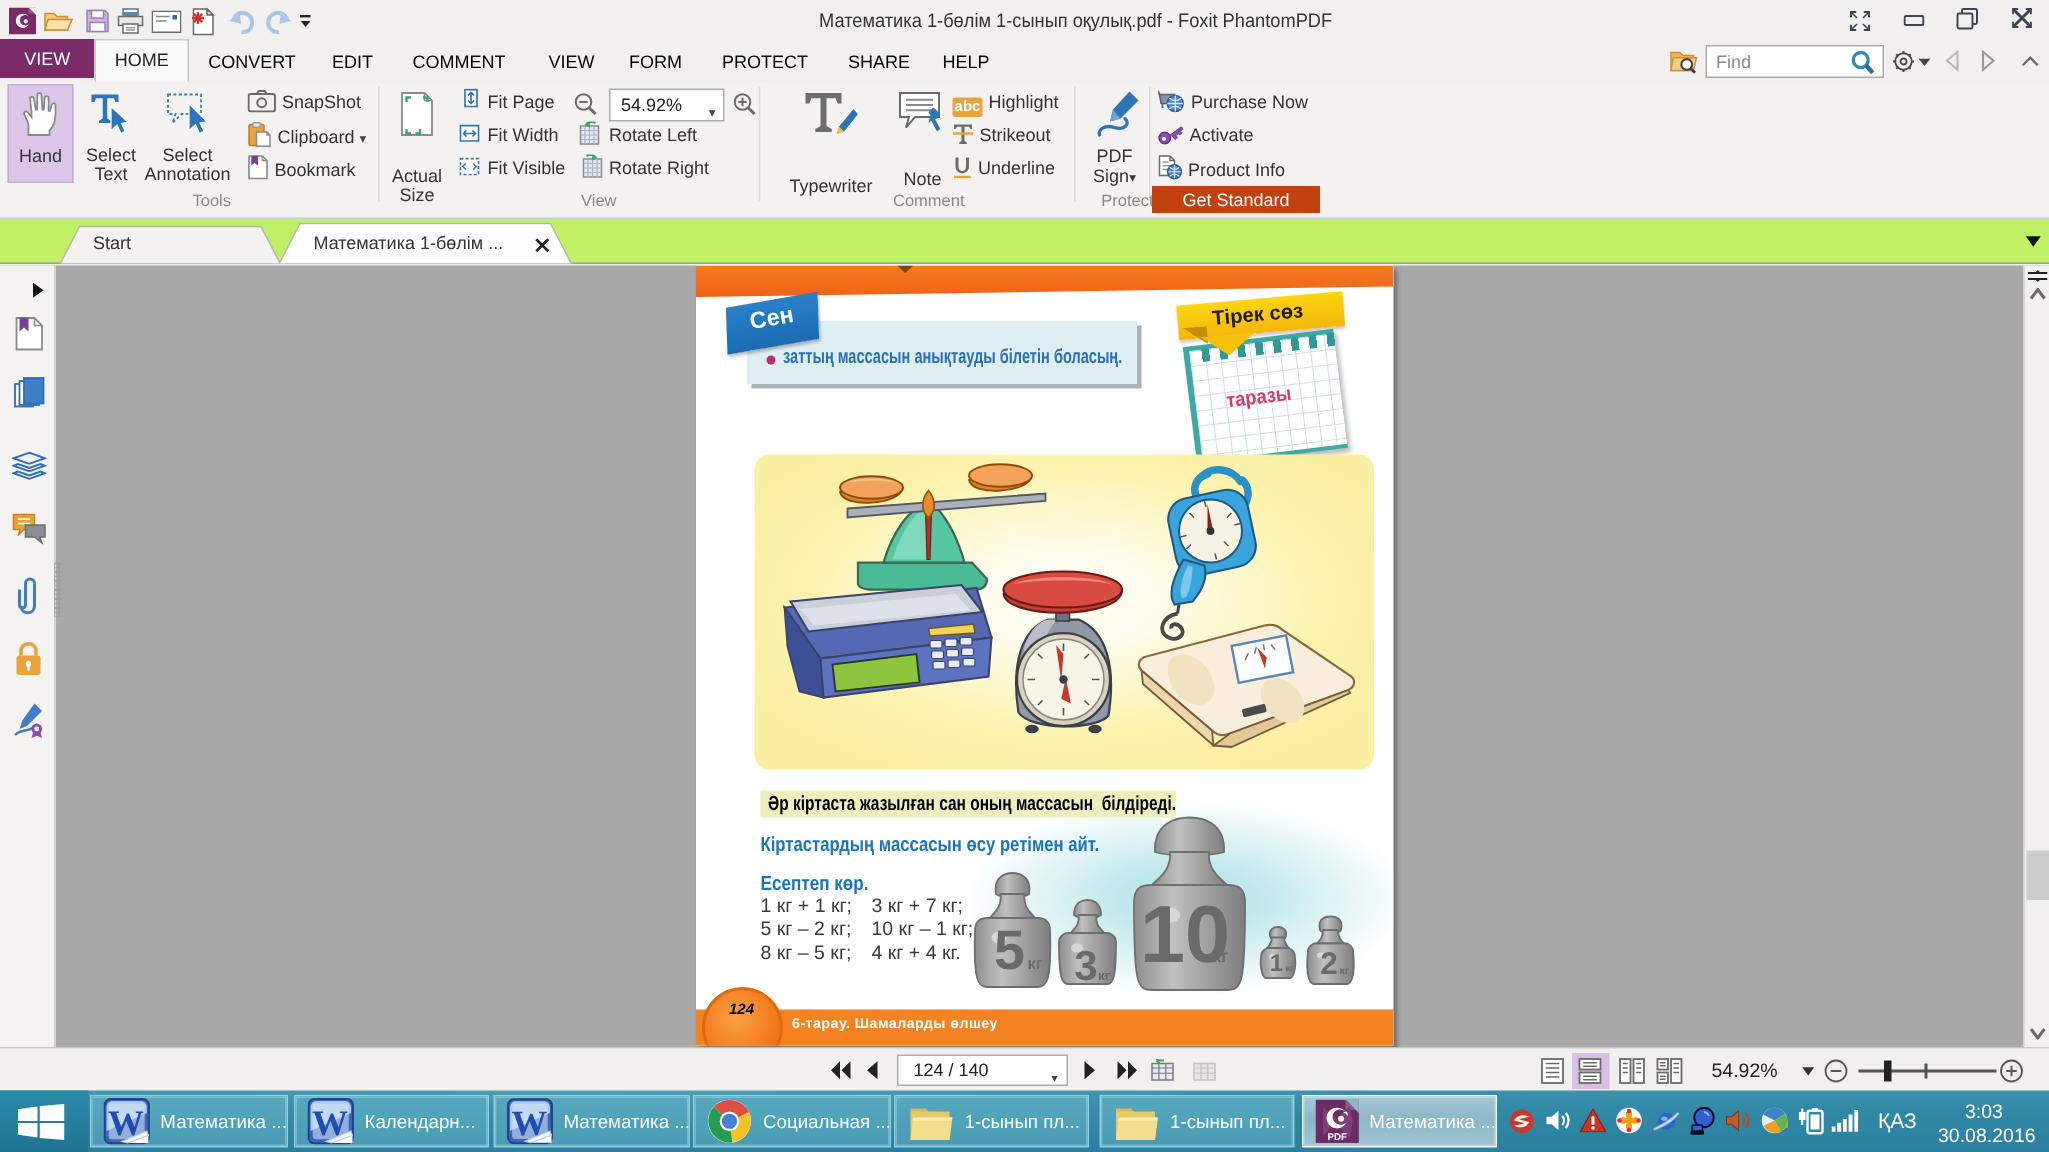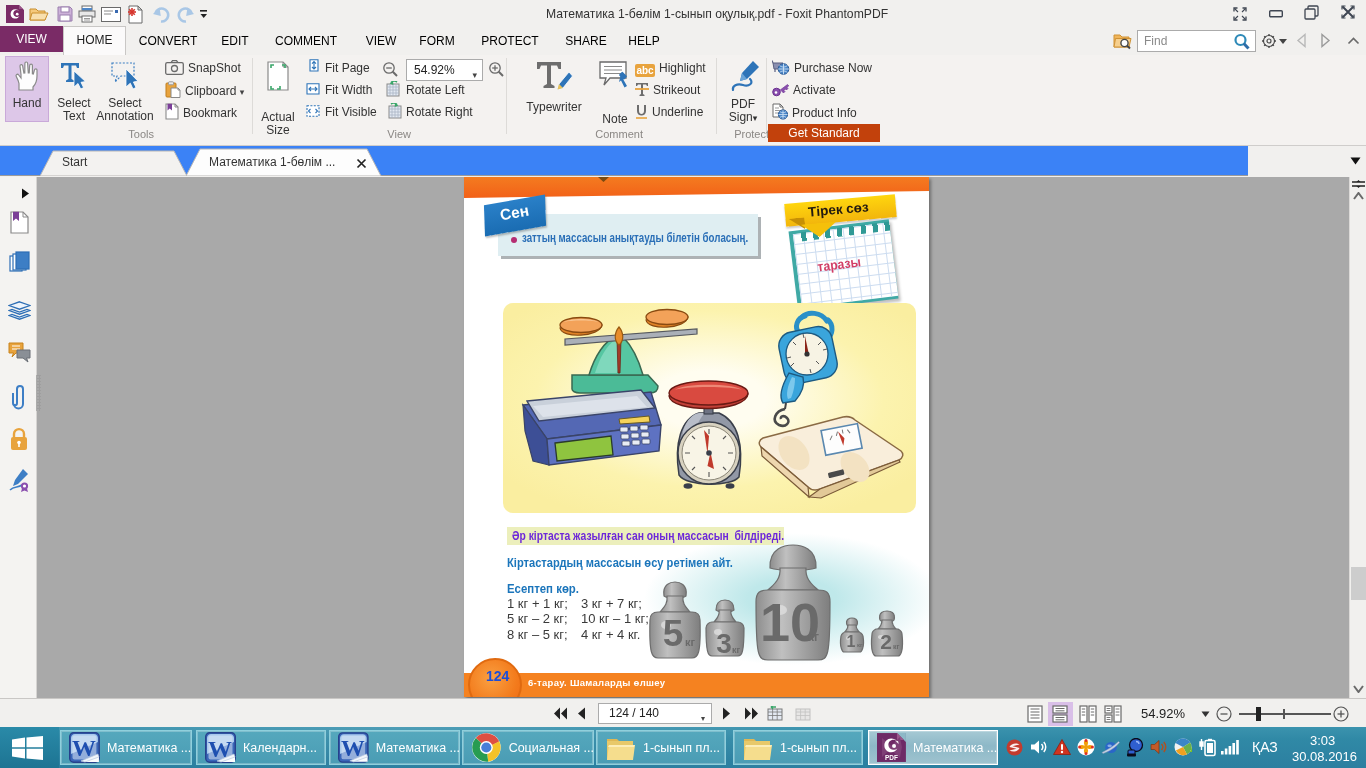--- a/index.html
+++ b/index.html
@@ -16,21 +16,21 @@
 #hometab { left:63px; top:0; width:63px; height:29px; background:#fbfafa; border:1px solid #c9c7c5; border-bottom:none; color:#222; line-height:27px; transform:none; }
 
 #ribbon { position:absolute; left:0; top:55px; width:1366px; height:91px; background:#f4f2f0; border-bottom:1px solid #cfcdcb; }
 .glabel { position:absolute; top:73px; font-size:11px; color:#8a8784; text-align:right; }
 .gsep { position:absolute; top:3px; height:76px; width:1px; background:#dddbd8; }
 .bigbtn { position:absolute; top:1px; text-align:center; font-size:12px; color:#333; }
 .rowbtn { position:absolute; font-size:12px; color:#333; height:19px; line-height:19px; }
 .rowbtn svg, .rowbtn .ric { vertical-align:-3px; margin-right:4px; }
 #handbtn { position:absolute; left:5px; top:1px; width:44px; height:66px; background:#ddc7e8; border:1px solid #c9a9d9; text-align:center; }
 
-#doctabs { position:absolute; left:0; top:146px; width:1248px; height:30px; background:#3b82f6; border-bottom:1px solid #9b9b9b; }
+#doctabs { position:absolute; left:0; top:146px; width:1366px; height:30px; background:#bef264; border-bottom:1px solid #9b9b9b; }
 .dtab { position:absolute; top:5px; height:25px; font-size:12px; color:#333; }
 
 #main { position:absolute; left:0; top:177px; width:1366px; height:521px; background:#a9a9a9; }
 #sidebar { position:absolute; left:0; top:0; width:37px; height:521px; background:#f4f3f1; border-right:1px solid #d6d4d2; }
 #vscroll { position:absolute; left:1349px; top:0; width:17px; height:521px; background:#f1f0ee; border-left:1px solid #dcdad8; }
 
 #page { position:absolute; left:464px; top:0; width:465px; height:520px; background:#fff; box-shadow:2px 2px 3px rgba(0,0,0,0.35); overflow:hidden; }
 
 #statusbar { position:absolute; left:0; top:698px; width:1366px; height:29px; background:#f1f0ee; border-top:1px solid #c9c7c5; }
 
@@ -279,21 +279,21 @@
         <path d="M5 1 A4.5 4.5 0 0 1 11 1.8" fill="none" stroke="#3aa66a" stroke-width="1.6"></path>
         <path d="M9 0 L12.4 2.4 L8.6 4 Z" fill="#3aa66a"></path>
       </svg>Rotate Right</div>
 
   <div class="bigbtn" style="left:520px;width:68px;">
     <svg style="margin-top:4px" width="38" height="34" viewBox="0 0 38 34">
         <path d="M2 2 L26 2 L26 9 L23.5 9 L22 5.5 L16 5.5 L16 24 L19.5 26 L19.5 28 L8.5 28 L8.5 26 L12 24 L12 5.5 L6 5.5 L4.5 9 L2 9 Z" fill="#6d6d6d"></path>
         <path d="M34 12 L24 24 L22.5 29.5 L28 28 L37.5 16 Z" fill="#2e74b8" stroke="#fff" stroke-width="0.8"></path>
         <path d="M22.5 29.5 L24 24 L28 28 Z" fill="#e8c25a"></path>
       </svg>
-    <div style="margin-top:3px;">Typewriter</div>
+    <div style="margin-top:20px;">Typewriter</div>
   </div>
 
   <div class="bigbtn" style="left:592px;width:46px;">
     <svg style="margin-top:4px" width="34" height="32" viewBox="0 0 34 32">
         <path d="M2 2 H28 V18 H12 L6 25 L8 18 H2 Z" fill="#fff" stroke="#6a6a6a" stroke-width="1.3"></path>
         <path d="M6 6.5 H24 M6 10 H24 M6 13.5 H24" stroke="#8a8a8a" stroke-width="1.2"></path>
         <path d="M23 14 L27 18 L25 19 L29 26 L26.5 27.5 L23 20.5 L21 22 Z" fill="#2e74b8"></path>
         <rect x="22" y="13" width="7" height="5" rx="1" transform="rotate(45 25 15)" fill="#2e74b8"></rect>
       </svg>
     <div style="margin-top:17px;">Note</div>
@@ -461,21 +461,21 @@
           <rect x="320" y="124" width="37" height="25" fill="#fdfdfd" stroke="#5a88b0" stroke-width="1.6"></rect>
           <g stroke="#777" stroke-width="1">
               <path d="M327 135 L330 131 M334 132 L336 128 M341 131 L341 127 M348 132 L346 128"></path>
             </g>
           <path d="M339 143 L336.5 128 L341.5 136 Z" fill="#c0392b" stroke="none"></path>
         </g>
         <rect x="325" y="168" width="16" height="5.5" rx="1.2" fill="#4a4a4a" transform="rotate(-14 333 170)"></rect>
       </g>
     </svg>
 
-    <div class="abs" style="z-index:2;left:43px;top:350px;width:277px;height:18px;background:#ecefbc;font-size:13.5px;font-weight:bold;color:#6d28d9;line-height:18px;padding-left:5px;"><span style="display:inline-block;white-space:nowrap;transform:scaleX(0.765);transform-origin:0 50%;">Әр кіртаста жазылған сан оның массасын&nbsp; білдіреді.</span></div>
+    <div class="abs" style="z-index:2;left:43px;top:350px;width:277px;height:18px;background:#ecefbc;font-size:13.5px;font-weight:bold;color:#000000;line-height:18px;padding-left:5px;"><span style="display:inline-block;white-space:nowrap;transform:scaleX(0.765);transform-origin:0 50%;">Әр кіртаста жазылған сан оның массасын&nbsp; білдіреді.</span></div>
     <div class="abs" style="z-index:2;left:43px;top:378px;font-size:13.5px;font-weight:bold;color:#1b75bb;white-space:nowrap;transform:scaleX(0.824);transform-origin:0 50%;">Кіртастардың массасын өсу ретімен айт.</div>
     <div class="abs" style="z-index:2;left:43px;top:404px;font-size:13.5px;font-weight:bold;color:#1b75bb;white-space:nowrap;transform:scaleX(0.845);transform-origin:0 50%;">Есептеп көр.</div>
     <div class="abs" style="z-index:2;left:43px;top:419px;font-size:13px;color:#3a3a3a;line-height:15.4px;">1 кг + 1 кг;<br>5 кг – 2 кг;<br>8 кг – 5 кг;</div>
     <div class="abs" style="z-index:2;left:117px;top:419px;font-size:13px;color:#3a3a3a;line-height:15.4px;">3 кг + 7 кг;<br>10 кг – 1 кг;<br>4 кг + 4 кг.</div>
 
     <svg class="abs" style="left:160px;top:340px" width="305" height="156" viewBox="0 0 305 156">
       <defs>
         <radialGradient id="glow" cx="50%" cy="50%">
             <stop offset="30%" stop-color="#bfe8ea"></stop>
             <stop offset="100%" stop-color="#bfe8ea" stop-opacity="0"></stop>
@@ -524,21 +524,21 @@
         <path d="M258 103 C258 108 256 110 254 112 L272 112 C270 110 268 108 268 103 Z"></path>
         <path d="M248 117 C246 135 250 139 252 139 L274 139 C276 139 280 135 278 117 C278 114 274 112 274 112 L252 112 C252 112 248 114 248 117 Z"></path>
         <ellipse cx="257" cy="120" rx="3" ry="2" fill="#dedede" stroke="none" opacity="0.8"></ellipse>
         <text x="262" y="132" font-size="21" font-weight="bold" fill="#6a6a6a" text-anchor="middle" stroke="none">2</text>
         <text x="269" y="132" font-size="7" font-weight="bold" fill="#6a6a6a" stroke="none">кг</text>
       </g>
     </svg>
 
     <div class="abs" style="left:0;top:496px;width:465px;height:24px;background:#f58220;"></div>
     <div class="abs" style="left:4px;top:481px;width:54px;height:54px;border-radius:50%;background:radial-gradient(circle at 42% 38%,#f9a042,#f37b1c 60%,#ef6512);border:2px solid #e06a10;"></div>
-    <div class="abs" style="left:22px;top:491px;font-size:14px;font-weight:bold;color:#1d4ed8;">124</div>
+    <div class="abs" style="left:22px;top:491px;font-size:10px;font-weight:bold;color:#000000;font-style:italic;">124</div>
     <div class="abs" style="left:64px;top:500px;font-size:9.5px;font-weight:bold;color:#fff;letter-spacing:0.3px;">6-тарау. Шамаларды өлшеу</div>
   </div>
   <div id="sidebar">
     <svg class="abs" style="left:21px;top:11px" width="9" height="11" viewBox="0 0 9 11">
         <path d="M1 0.5 L8 5.5 L1 10.5 Z" fill="#111"></path>
       </svg>
     <svg class="abs" style="left:9px;top:34px" width="20" height="23" viewBox="0 0 20 23">
         <path d="M2 1 L14 1 L19 6 L19 22 L2 22 Z" fill="#fff" stroke="#8a8a8a" stroke-width="1.2"></path>
         <path d="M14 1 L14 6 L19 6" fill="none" stroke="#8a8a8a"></path>
         <path d="M4 0.8 L10 0.8 L10 10 L7 7.4 L4 10 Z" fill="#7b3f98"></path>

